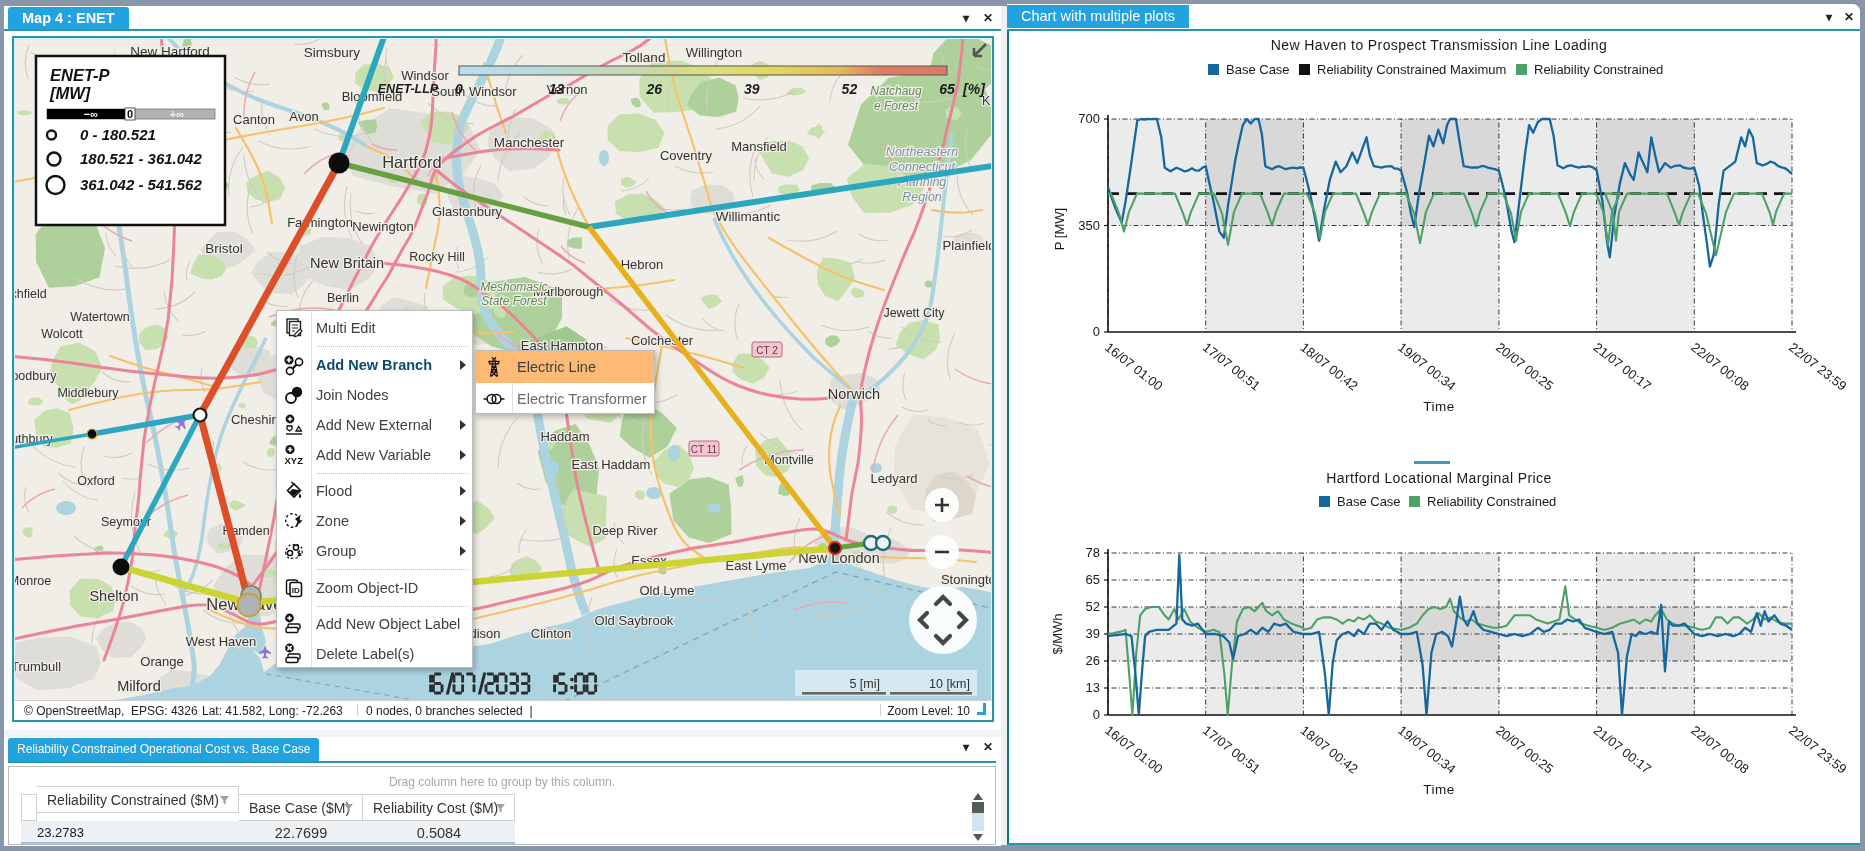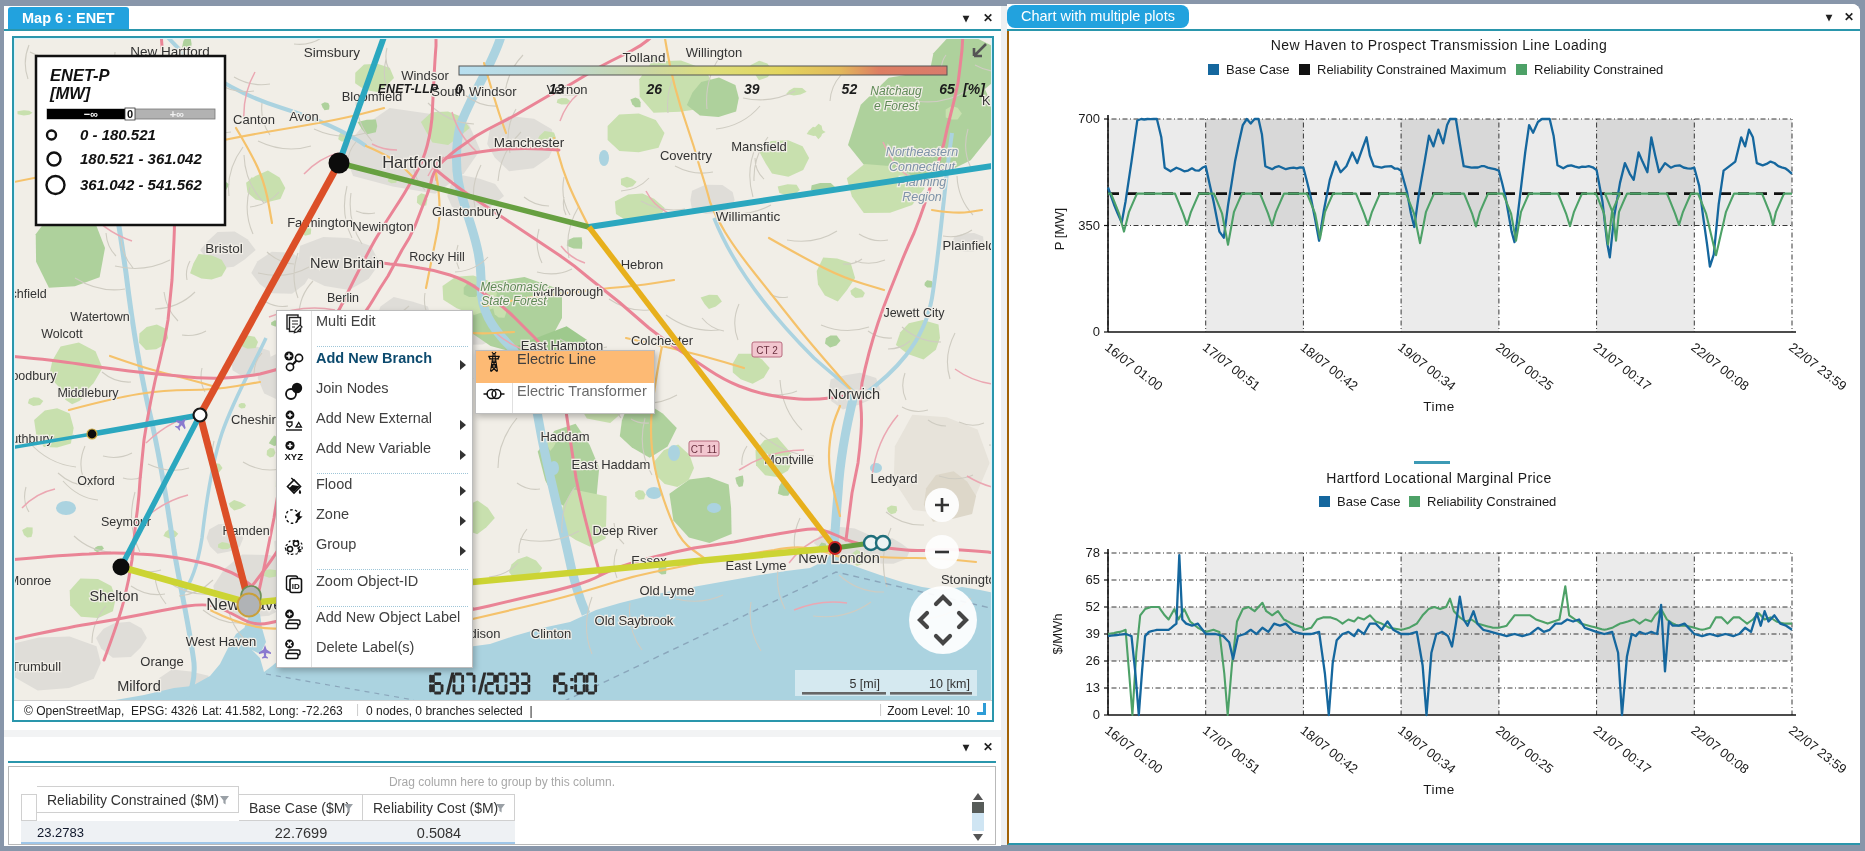--- a/index.html
+++ b/index.html
@@ -2,32 +2,32 @@
 <html><head><meta charset="utf-8"><style>
 *{margin:0;padding:0;box-sizing:border-box}
 html,body{width:1865px;height:851px;overflow:hidden;font-family:"Liberation Sans",sans-serif;background:#8896aa}
 .win{position:absolute;background:#fff}
 .tbar{position:absolute;left:0;top:0;right:0;height:24px;background:#fff}
 .tab{position:absolute;left:4px;top:1px;height:23px;background:#22a2de;color:#fff;
  font-size:14.5px;line-height:23px;padding:0 14px;border-radius:3px 3px 0 0;font-weight:bold}
 .trule{position:absolute;left:0;right:0;top:23px;height:2px;background:#2a96ac}
 .wbtn{position:absolute;top:5px;width:14px;height:14px;color:#222;font-size:12px;line-height:14px;text-align:center;font-weight:bold}
 .menu{position:absolute;background:#fff;border:1px solid #bdbdbd;box-shadow:2px 3px 6px rgba(0,0,0,.25)}
-.mi{position:relative;height:30px;display:flex;align-items:flex-start}
+.mi{position:relative;height:30px;display:flex;align-items:center}
 .mi .ic{width:34px;flex:0 0 34px;display:flex;justify-content:center}
 .mi .tx{font-size:14.5px;color:#404040;padding-left:5px}
 .mi .arr{position:absolute;right:6px;top:10px;width:0;height:0;border-left:6px solid #333;border-top:5px solid transparent;border-bottom:5px solid transparent}
 .msep{height:6.5px;position:relative}
 .msep:after{content:"";position:absolute;left:40px;right:4px;top:3px;border-top:1px dotted #9fc6d8}
 .gutter{position:absolute;top:0;bottom:0;left:34px;width:1px;background:#e0e0e0}
 </style></head><body>
 
 <div class="win" style="left:4px;top:6px;width:997px;height:724px">
  <div class="tbar">
-      <div class="tab">Map 6 : ENET</div>
+      <div class="tab">Map 4 : ENET</div>
   <div class="wbtn" style="right:28px">▾</div>
       <div class="wbtn" style="right:6px">✕</div>
  </div>
  <div class="trule"></div>
  <div style="position:absolute;left:8px;top:30px;width:982px;height:686px;border:2px solid #2a96ac;outline:1px solid #d9f3fb;outline-offset:-3px;background:#fff">
   <svg width="978" height="662" viewBox="0 0 978 662" style="display:block">
    <rect width="980" height="662" fill="#f1eee7"></rect>
 <path d="M466.2,112.0 L450.1,135.2 L421.3,155.7 L378.6,148.5 L339.1,138.1 L328.9,112.0 L347.5,89.6 L375.7,70.1 L417.2,76.0 L455.1,86.7 Z" fill="#dfddd8"></path>
 <path d="M541.1,106.0 L535.0,119.4 L519.5,130.2 L495.1,133.2 L480.7,119.6 L473.2,106.0 L476.1,90.1 L494.7,78.0 L520.0,80.7 L537.8,91.2 Z" fill="#dfddd8"></path>
 <path d="M490.0,158.0 L477.6,168.2 L467.6,179.1 L449.9,175.8 L437.8,168.5 L433.2,158.0 L436.6,146.9 L448.5,137.2 L465.8,140.8 L481.2,146.0 Z" fill="#dfddd8"></path>
@@ -593,20 +593,21 @@
           <circle cx="8.5" cy="11" r="4.4" fill="none" stroke="#111" stroke-width="1.5"></circle>
           <circle cx="13.5" cy="11" r="4.4" fill="none" stroke="#111" stroke-width="1.5"></circle>
           <line x1="17.5" y1="11" x2="21.5" y2="11" stroke="#111" stroke-width="1.5"></line>
         </svg>
       </div>
       <div class="tx" style="color:#6b6b6b">Electric Transformer</div>
     </div>
 </div>
 
 <div class="win" style="left:4px;top:737px;width:997px;height:109px">
+ <div class="tab" style="font-weight:normal;font-size:12px;height:23px;line-height:23px;padding:0 9px">Reliability Constrained Operational Cost vs. Base Case</div>
  <div class="wbtn" style="right:28px;top:3px">▾</div>
     <div class="wbtn" style="right:6px;top:3px">✕</div>
  <div style="position:absolute;left:4px;right:5px;top:24px;height:2px;background:#2a96ac"></div>
  <div style="position:absolute;left:4px;top:29px;width:988px;height:79px;border:1px solid #b9b9b9;background:#fff">
   <div style="position:absolute;left:0;right:0;top:8px;text-align:center;font-size:12px;color:#a8a8a8">Drag column here to group by this column.</div>
   <div style="position:absolute;left:12px;top:27px;height:27px;width:16px;border:1px solid #d0d0d0"></div>
   <div style="position:absolute;left:28px;top:19px;height:27px;width:202px;border:1px solid #d0d0d0;border-left:none;font-size:14px;color:#333;padding:5px 0 0 10px">Reliability Constrained ($M)<svg style="position:absolute;right:8px;top:8px" width="11" height="11" viewBox="0 0 11 11">
           <path d="M1,1 h9 l-3.4,4.5 v4 l-2.2,-1.4 v-2.6 Z" fill="#9aa0a6"></path>
         </svg></div>
   <div style="position:absolute;left:230px;top:27px;height:27px;width:124px;border:1px solid #d0d0d0;border-left:none;font-size:14px;color:#333;padding:5px 0 10px 10px">Base Case ($M)<svg style="position:absolute;right:8px;top:8px" width="11" height="11" viewBox="0 0 11 11">
@@ -623,26 +624,26 @@
     <div style="position:absolute;top:0;left:1px;width:0;height:0;border-bottom:7px solid #555;border-left:5.5px solid transparent;border-right:5.5px solid transparent"></div>
     <div style="position:absolute;top:9px;left:0;width:12px;bottom:10px;background:#cfe5f3"></div>
     <div style="position:absolute;top:9px;left:0;width:12px;height:11px;background:#575c59"></div>
     <div style="position:absolute;bottom:0;left:1px;width:0;height:0;border-top:7px solid #555;border-left:5.5px solid transparent;border-right:5.5px solid transparent"></div>
   </div>
  </div>
 </div>
 
 <div class="win" style="left:1007px;top:4px;width:853px;height:841px;border-radius:0 8px 0 0">
  <div class="tbar" style="height:25px;border-radius:0 8px 0 0">
-      <div class="tab" style="left:0;font-weight:normal;border-radius:8px">Chart with multiple plots</div>
+      <div class="tab" style="left:0;font-weight:normal;border-radius:0">Chart with multiple plots</div>
   <div class="wbtn" style="right:24px;top:6px">▾</div>
       <div class="wbtn" style="right:4px;top:6px">✕</div>
  </div>
  <div class="trule" style="top:25px;background:#2a96ac"></div>
- <div style="position:absolute;left:0;top:27px;width:853px;height:814px;background:#fff;border-left:2px solid #a16207;border-bottom:2px solid #2a96ac">
+ <div style="position:absolute;left:0;top:27px;width:853px;height:814px;background:#fff;border-left:2px solid #0f766e;border-bottom:2px solid #2a96ac">
  <svg width="851" height="812" viewBox="0 0 851 812">
  <text x="430" y="19" font-size="14" fill="#1a1a1a" text-anchor="middle" style="letter-spacing:.4px">New Haven to Prospect Transmission Line Loading</text>
 <rect x="199" y="33" width="11" height="11" fill="#15679e"></rect>
 <text x="217" y="43" font-size="13" fill="#1a1a1a">Base Case</text>
 <rect x="290" y="33" width="11" height="11" fill="#111111"></rect>
 <text x="308" y="43" font-size="13" fill="#1a1a1a">Reliability Constrained Maximum</text>
 <rect x="507" y="33" width="11" height="11" fill="#4da167"></rect>
 <text x="525" y="43" font-size="13" fill="#1a1a1a">Reliability Constrained</text>
 <rect x="99" y="88" width="684" height="106.5" fill="#000" fill-opacity="0.08"></rect>
 <rect x="196.7" y="88" width="97.7" height="213" fill="#000" fill-opacity="0.08"></rect>

